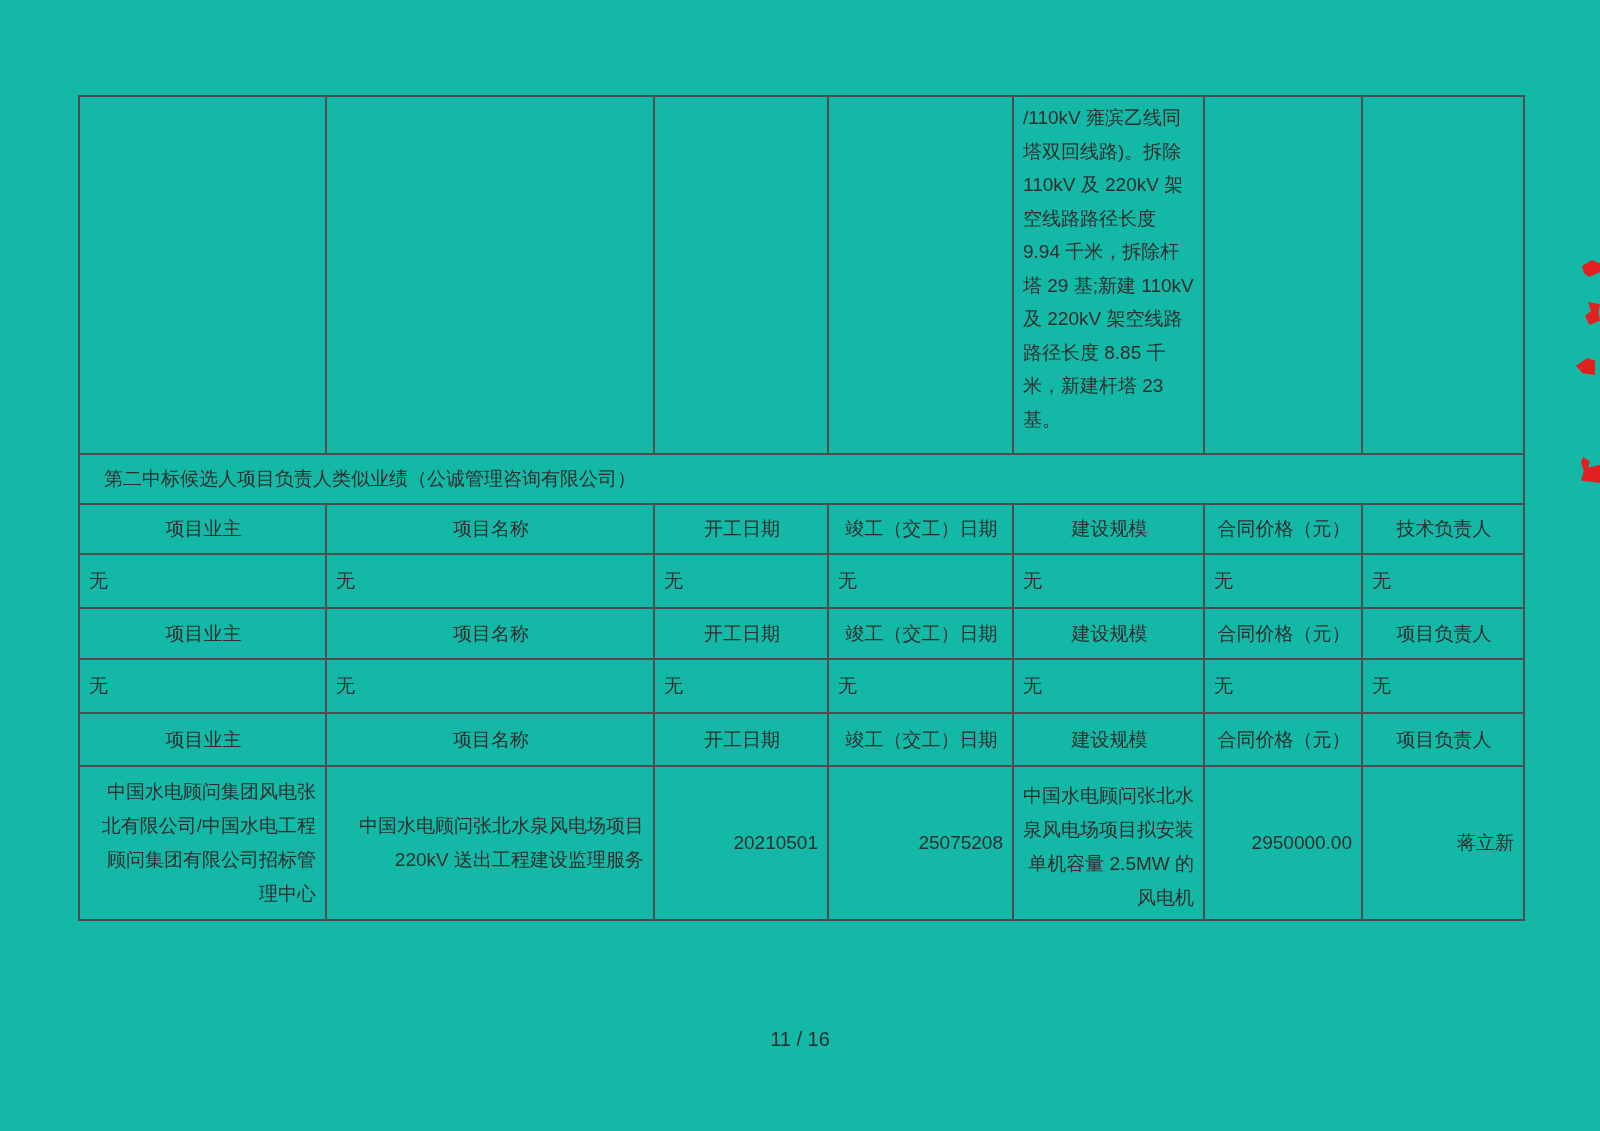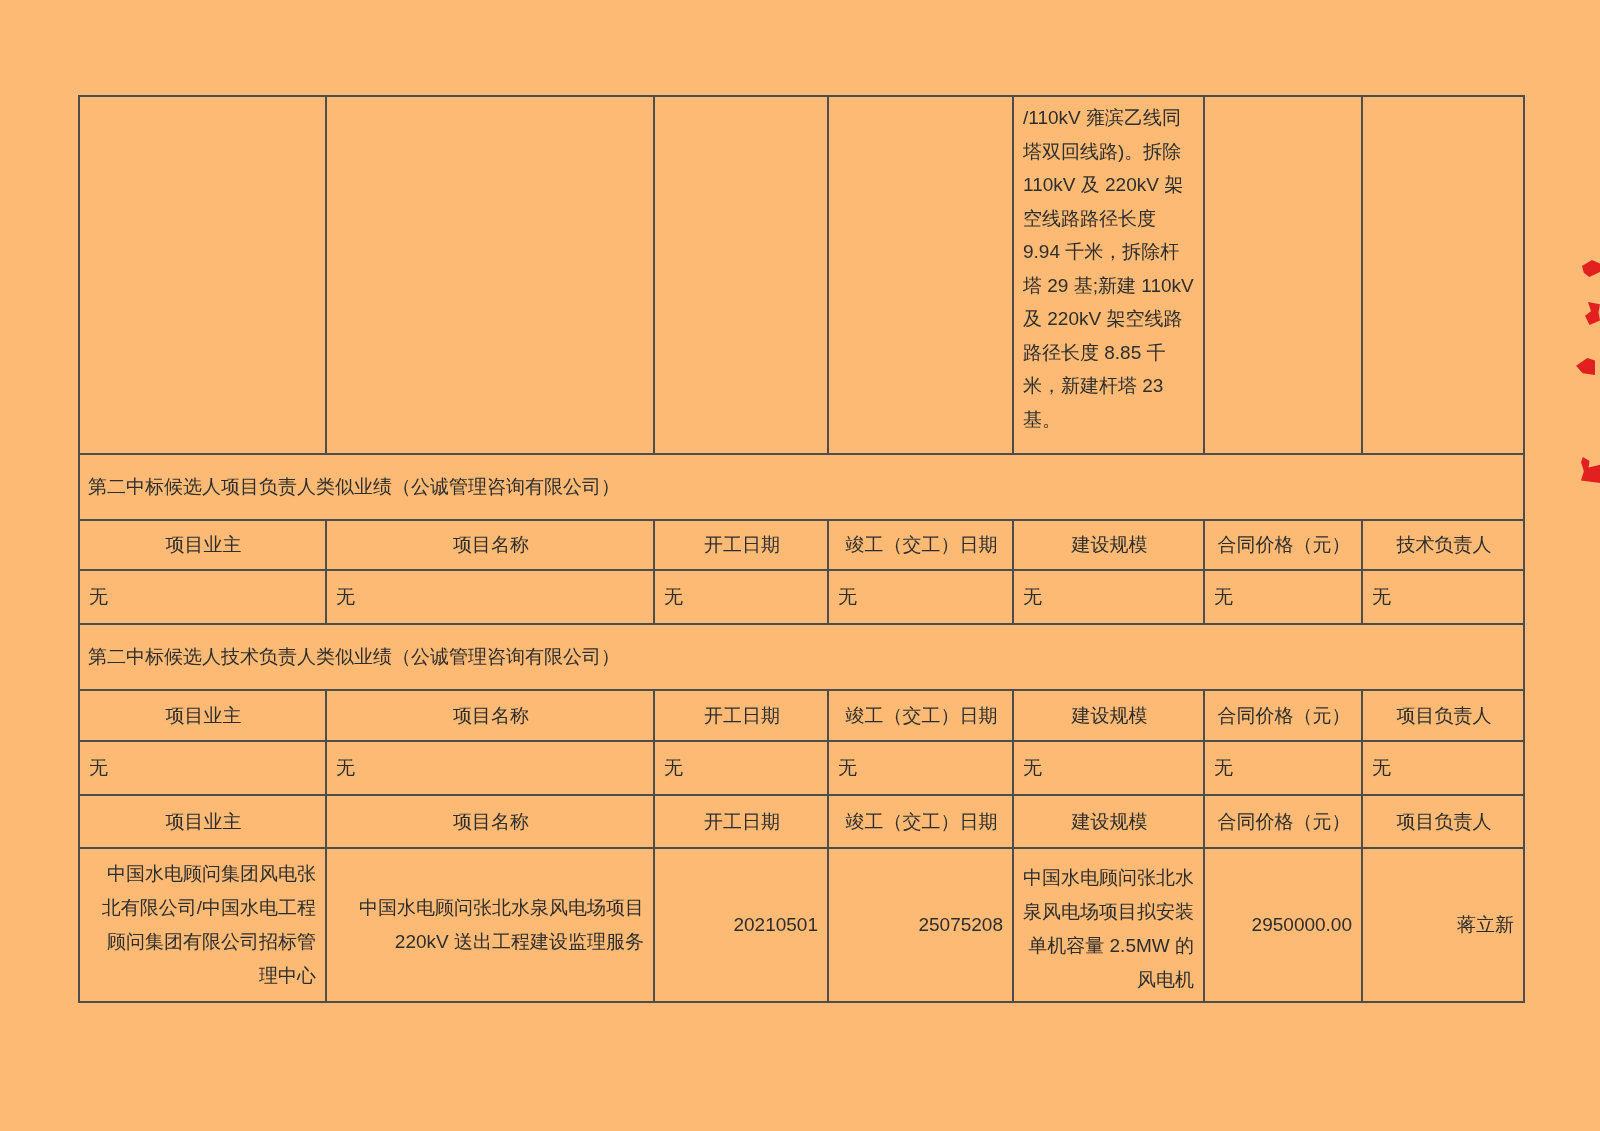--- a/index.html
+++ b/index.html
@@ -5,21 +5,21 @@
   html, body {
     margin: 0;
     padding: 0;
     background: #ffffff;
     font-family: "Liberation Sans", "DejaVu Sans", sans-serif;
   }
   .page {
     position: relative;
     width: 1600px;
     height: 1131px;
-    background: #fdba74;
+    background: #14b8a6;
     overflow: hidden;
     color: #2e2e2e;
   }
   table.doc-table {
     position: absolute;
     left: 78px;
     top: 95px;
     width: 1445px;
     border-collapse: collapse;
     table-layout: fixed;
@@ -34,24 +34,24 @@
     padding: 4px 9px;
     box-sizing: border-box;
   }
   tr.cont-row td { height: 358px; vertical-align: top; }
   td.cont-scale {
     line-height: 33.5px;
     padding-top: 8px;
     text-align: left;
   }
   tr.section-title-row td {
-    height: 66px;
+    height: 50px;
     text-align: left;
     vertical-align: middle;
-    padding-left: 8px;
+    padding-left: 24px;
   }
   tr.head-row th {
     height: 50px;
     text-align: center;
     vertical-align: middle;
     padding-left: 11px;
   }
   tr.empty-data-row td {
     height: 54px;
     text-align: left;
@@ -127,23 +127,20 @@
     <tr class="empty-data-row">
       <td>无</td>
       <td>无</td>
       <td>无</td>
       <td>无</td>
       <td>无</td>
       <td>无</td>
       <td>无</td>
     </tr>
 
-    <tr class="section-title-row" style="height:49px">
-      <td colspan="7">第二中标候选人技术负责人类似业绩（公诚管理咨询有限公司）</td>
-    </tr>
     <tr class="head-row" style="height:51px">
       <th>项目业主</th>
       <th>项目名称</th>
       <th>开工日期</th>
       <th>竣工（交工）日期</th>
       <th>建设规模</th>
       <th>合同价格（元）</th>
       <th>项目负责人</th>
     </tr>
     <tr class="empty-data-row">
@@ -175,14 +172,15 @@
       <td>蒋立新</td>
     </tr>
   </tbody>
     </table>
 
   <div class="seal-frag frag1"></div>
   <div class="seal-frag frag2"></div>
   <div class="seal-frag frag3"></div>
   <div class="seal-frag frag4"></div>
 
+  <div class="footer">11 / 16</div>
 
 </div>
 
 </body></html>

